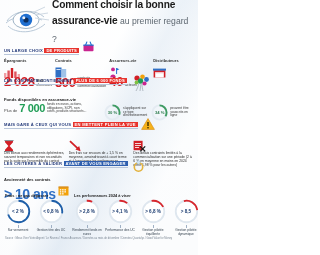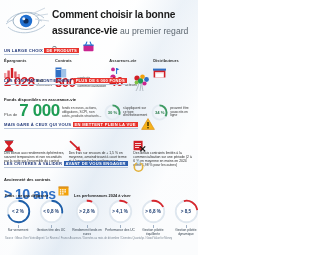--- a/index.html
+++ b/index.html
@@ -17,21 +17,21 @@
   }
   
   .page:before{
     content:"";position:absolute;inset:0;
     background:linear-gradient(117deg,rgba(255,255,255,.85) 0 42%,rgba(223,233,243,.55) 56%,rgba(255,255,255,.8) 78%);
     pointer-events:none;
   }
   .page>*{position:relative;}
 
   
-  .header{display:flex;align-items:flex-start;padding:5px 6px 0 4px;height:36px;box-sizing:border-box;}
+  .header{display:flex;align-items:center;padding:5px 6px 0 4px;height:36px;box-sizing:border-box;}
   .logo{width:46px;height:34px;flex:0 0 46px;position:relative;}
   .logo svg{display:block;}
   .title{padding-left:2px;padding-top:4px;line-height:1.12;}
   .title .l1{font-size:10.2px;font-weight:bold;color:#1b1b1b;letter-spacing:-.2px;display:block;}
   .title .l2{font-size:10.2px;font-weight:bold;color:#1b1b1b;letter-spacing:-.2px;}
   .title .l2 .thin{font-weight:normal;color:#5d6770;font-size:8.6px;letter-spacing:0;}
 
   
   .seclabel{
     display:inline-block;font-size:4.1px;font-weight:bold;letter-spacing:.25px;
@@ -52,21 +52,21 @@
   .stat .unit b{color:#1b1b1b;}
   .ico{height:11px;margin-bottom:1px;}
 
   
   .band2{height:38px;box-sizing:border-box;padding-top:2px;}
   .b2row{display:flex;align-items:flex-start;padding:0 4px;}
   .b2left{width:100px;flex:0 0 100px;}
   .b2title{font-size:4.2px;font-weight:bold;color:#1d1d1d;margin:1px 0 1px 0;}
   .b2num{display:flex;align-items:flex-end;gap:2px;}
   .b2num .pre{font-size:4px;color:#4a4a4a;padding-bottom:1px;}
-  .b2num .big{font-size:17px;font-weight:bold;color:#1f9d55;line-height:.9;letter-spacing:-.4px;}
+  .b2num .big{font-size:11px;font-weight:bold;color:#1f9d55;line-height:.9;letter-spacing:-.4px;}
   .b2num .desc{font-size:3.3px;color:#3a3a3a;line-height:1.12;max-width:42px;padding-bottom:0;}
   .donuts{display:flex;flex:1;gap:4px;justify-content:flex-end;padding-right:2px;padding-top:8px;}
   .donut{display:flex;align-items:center;gap:2px;}
   .donut .ring{width:17px;height:17px;flex:0 0 17px;position:relative;}
   .donut .ring .pct{
     position:absolute;inset:0;display:flex;align-items:center;justify-content:center;
     font-size:4.2px;font-weight:bold;color:#2f7d4f;
   }
   .donut .dtxt{font-size:3.3px;color:#333;line-height:1.14;max-width:26px;}
 

